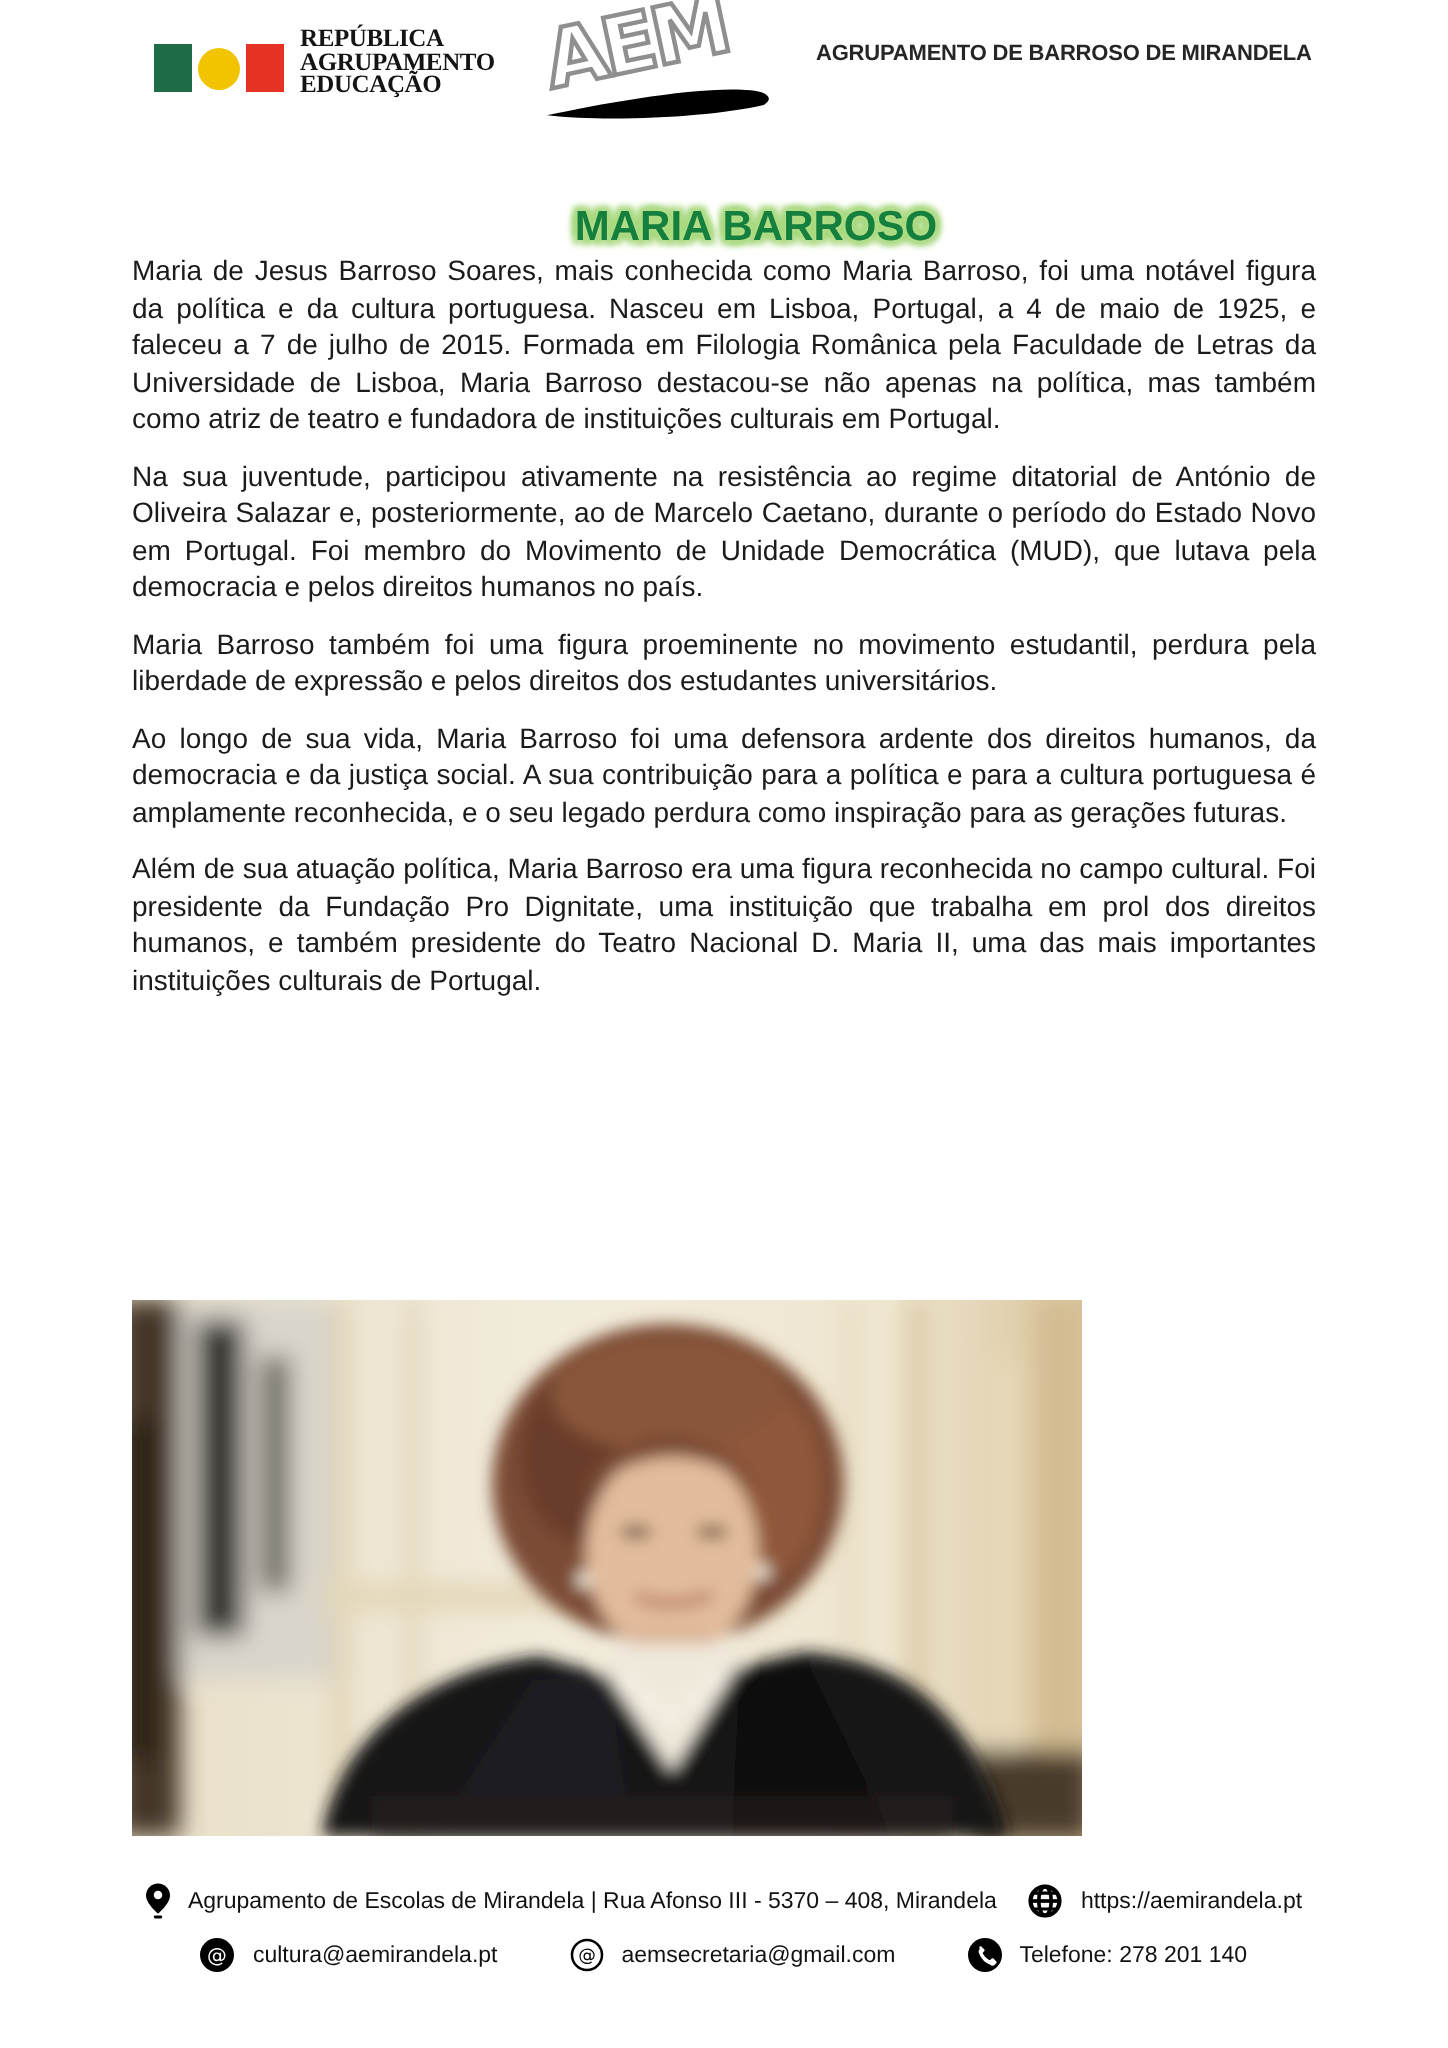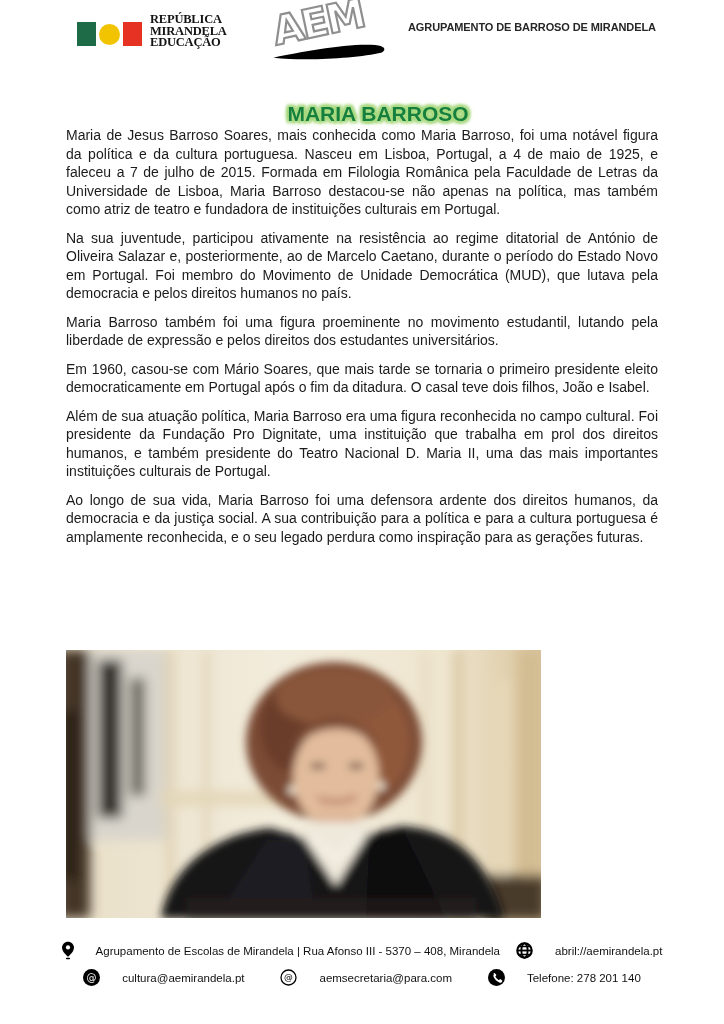--- a/index.html
+++ b/index.html
@@ -39,63 +39,62 @@
            font-size:14px;line-height:18.5px;text-align:justify;color:#1b1b1b;}
   .article p{margin:0 0 10px 0;}
 
   
   .photo{position:absolute;left:66px;top:650px;width:475px;height:268px;overflow:hidden;}
   .photo svg{display:block;}
 
   
   .footer{position:absolute;left:0;top:941px;width:724px;font-size:11.5px;color:#111;}
   .f-line{display:flex;justify-content:center;align-items:center;margin-bottom:9px;}
-  .f-item{display:flex;align-items:center;gap:22px;white-space:nowrap;}
+  .f-item{display:flex;align-items:center;gap:9px;white-space:nowrap;}
   .f-line1 .f-item{margin:0 8px;}
   .f-line2 .f-item{margin:0 18px;}
   .ficon{flex:0 0 auto;display:block;}
 </style>
 </head>
 <body>
 
 <div class="page">
 
   <header>
     <div class="gov-logo">
       <div class="flag-blocks">
         <div class="fb green"></div>
         <div class="fb yellow"></div>
         <div class="fb red"></div>
       </div>
       <div class="gov-text">
         <div>REPÚBLICA</div>
-        <div>MIRANDELA</div>
+        <div>AGRUPAMENTO</div>
         <div>EDUCAÇÃO</div>
       </div>
     </div>
 
     <div class="aem-logo">
       <span class="aem-text">AEM</span>
       <svg class="aem-swoosh" viewBox="0 0 160 26">
         <path d="M2 22 C 40 14, 105 2, 140 5 C 152 6, 156 11, 149 15 C 115 23, 45 27, 2 22 Z" fill="#000"></path>
       </svg>
     </div>
 
     <div class="org-name">AGRUPAMENTO DE BARROSO DE MIRANDELA</div>
   </header>
 
   <h1 class="title">MARIA BARROSO</h1>
 
   <main class="article">
     <p>Maria de Jesus Barroso Soares, mais conhecida como Maria Barroso, foi uma notável figura da política e da cultura portuguesa. Nasceu em Lisboa, Portugal, a 4 de maio de 1925, e faleceu a 7 de julho de 2015. Formada em Filologia Românica pela Faculdade de Letras da Universidade de Lisboa, Maria Barroso destacou-se não apenas na política, mas também como atriz de teatro e fundadora de instituições culturais em Portugal.</p>
     <p>Na sua juventude, participou ativamente na resistência ao regime ditatorial de António de Oliveira Salazar e, posteriormente, ao de Marcelo Caetano, durante o período do Estado Novo em Portugal. Foi membro do Movimento de Unidade Democrática (MUD), que lutava pela democracia e pelos direitos humanos no país.</p>
-    <p>Maria Barroso também foi uma figura proeminente no movimento estudantil, lutando pela liberdade de expressão e pelos direitos dos estudantes universitários.</p>
-    <p>Em 1960, casou-se com Mário Soares, que mais tarde se tornaria o primeiro presidente eleito democraticamente em Portugal após o fim da ditadura. O casal teve dois filhos, João e Isabel.</p>
+    <p>Maria Barroso também foi uma figura proeminente no movimento estudantil, perdura pela liberdade de expressão e pelos direitos dos estudantes universitários.</p>
+    <p>Ao longo de sua vida, Maria Barroso foi uma defensora ardente dos direitos humanos, da democracia e da justiça social. A sua contribuição para a política e para a cultura portuguesa é amplamente reconhecida, e o seu legado perdura como inspiração para as gerações futuras.</p>
     <p>Além de sua atuação política, Maria Barroso era uma figura reconhecida no campo cultural. Foi presidente da Fundação Pro Dignitate, uma instituição que trabalha em prol dos direitos humanos, e também presidente do Teatro Nacional D. Maria II, uma das mais importantes instituições culturais de Portugal.</p>
-    <p>Ao longo de sua vida, Maria Barroso foi uma defensora ardente dos direitos humanos, da democracia e da justiça social. A sua contribuição para a política e para a cultura portuguesa é amplamente reconhecida, e o seu legado perdura como inspiração para as gerações futuras.</p>
   </main>
 
   <div class="photo">
     <svg width="475" height="268" viewBox="0 0 475 268">
       <defs>
         <filter id="soft" x="-10%" y="-10%" width="120%" height="120%">
             <feGaussianBlur stdDeviation="4"></feGaussianBlur>
           </filter>
         <filter id="softer" x="-10%" y="-10%" width="120%" height="120%">
             <feGaussianBlur stdDeviation="6"></feGaussianBlur>
@@ -170,37 +169,37 @@
         </svg>
         <span>Agrupamento de Escolas de Mirandela | Rua Afonso III - 5370 – 408, Mirandela</span>
       </div>
       <div class="f-item">
         <svg class="ficon" width="17" height="17" viewBox="0 0 24 24">
           <circle cx="12" cy="12" r="10.2" fill="none" stroke="#000" stroke-width="3"></circle>
           <ellipse cx="12" cy="12" rx="4.4" ry="10.2" fill="none" stroke="#000" stroke-width="2.6"></ellipse>
           <path d="M2 12h20" stroke="#000" stroke-width="2.6"></path>
           <path d="M3.6 6.4h16.8M3.6 17.6h16.8" stroke="#000" stroke-width="2.2"></path>
         </svg>
-        <span>abril://aemirandela.pt</span>
+        <span>https://aemirandela.pt</span>
       </div>
     </div>
     <div class="f-line f-line2">
       <div class="f-item">
         <svg class="ficon" width="17" height="17" viewBox="0 0 24 24">
           <circle cx="12" cy="12" r="12" fill="#000"></circle>
           <text x="12" y="16.6" text-anchor="middle" font-family="DejaVu Sans, sans-serif" font-size="14" fill="#fff">@</text>
         </svg>
         <span>cultura@aemirandela.pt</span>
       </div>
       <div class="f-item">
         <svg class="ficon" width="17" height="17" viewBox="0 0 24 24">
           <circle cx="12" cy="12" r="10.6" fill="#fff" stroke="#000" stroke-width="1.8"></circle>
           <text x="12" y="16.2" text-anchor="middle" font-family="DejaVu Sans, sans-serif" font-size="12.5" fill="#000">@</text>
         </svg>
-        <span>aemsecretaria@para.com</span>
+        <span>aemsecretaria@gmail.com</span>
       </div>
       <div class="f-item">
         <svg class="ficon" width="17" height="17" viewBox="0 0 24 24">
           <circle cx="12" cy="12" r="12" fill="#000"></circle>
           <path d="M8.1 6.1c.4-.4 1.1-.4 1.5 0l1.8 1.8c.4.4.4 1.1 0 1.5l-.8.8c-.2.2-.3.6-.1.9a9.5 9.5 0 0 0 4.4 4.4c.3.2.7.1.9-.1l.8-.8c.4-.4 1.1-.4 1.5 0l1.8 1.8c.4.4.4 1.1 0 1.5l-1 1c-.6.6-1.5.8-2.3.5A15 15 0 0 1 7.6 10.4c-.3-.8-.1-1.7.5-2.3z" fill="#fff"></path>
         </svg>
         <span>Telefone: 278 201 140</span>
       </div>
     </div>
   </footer>

